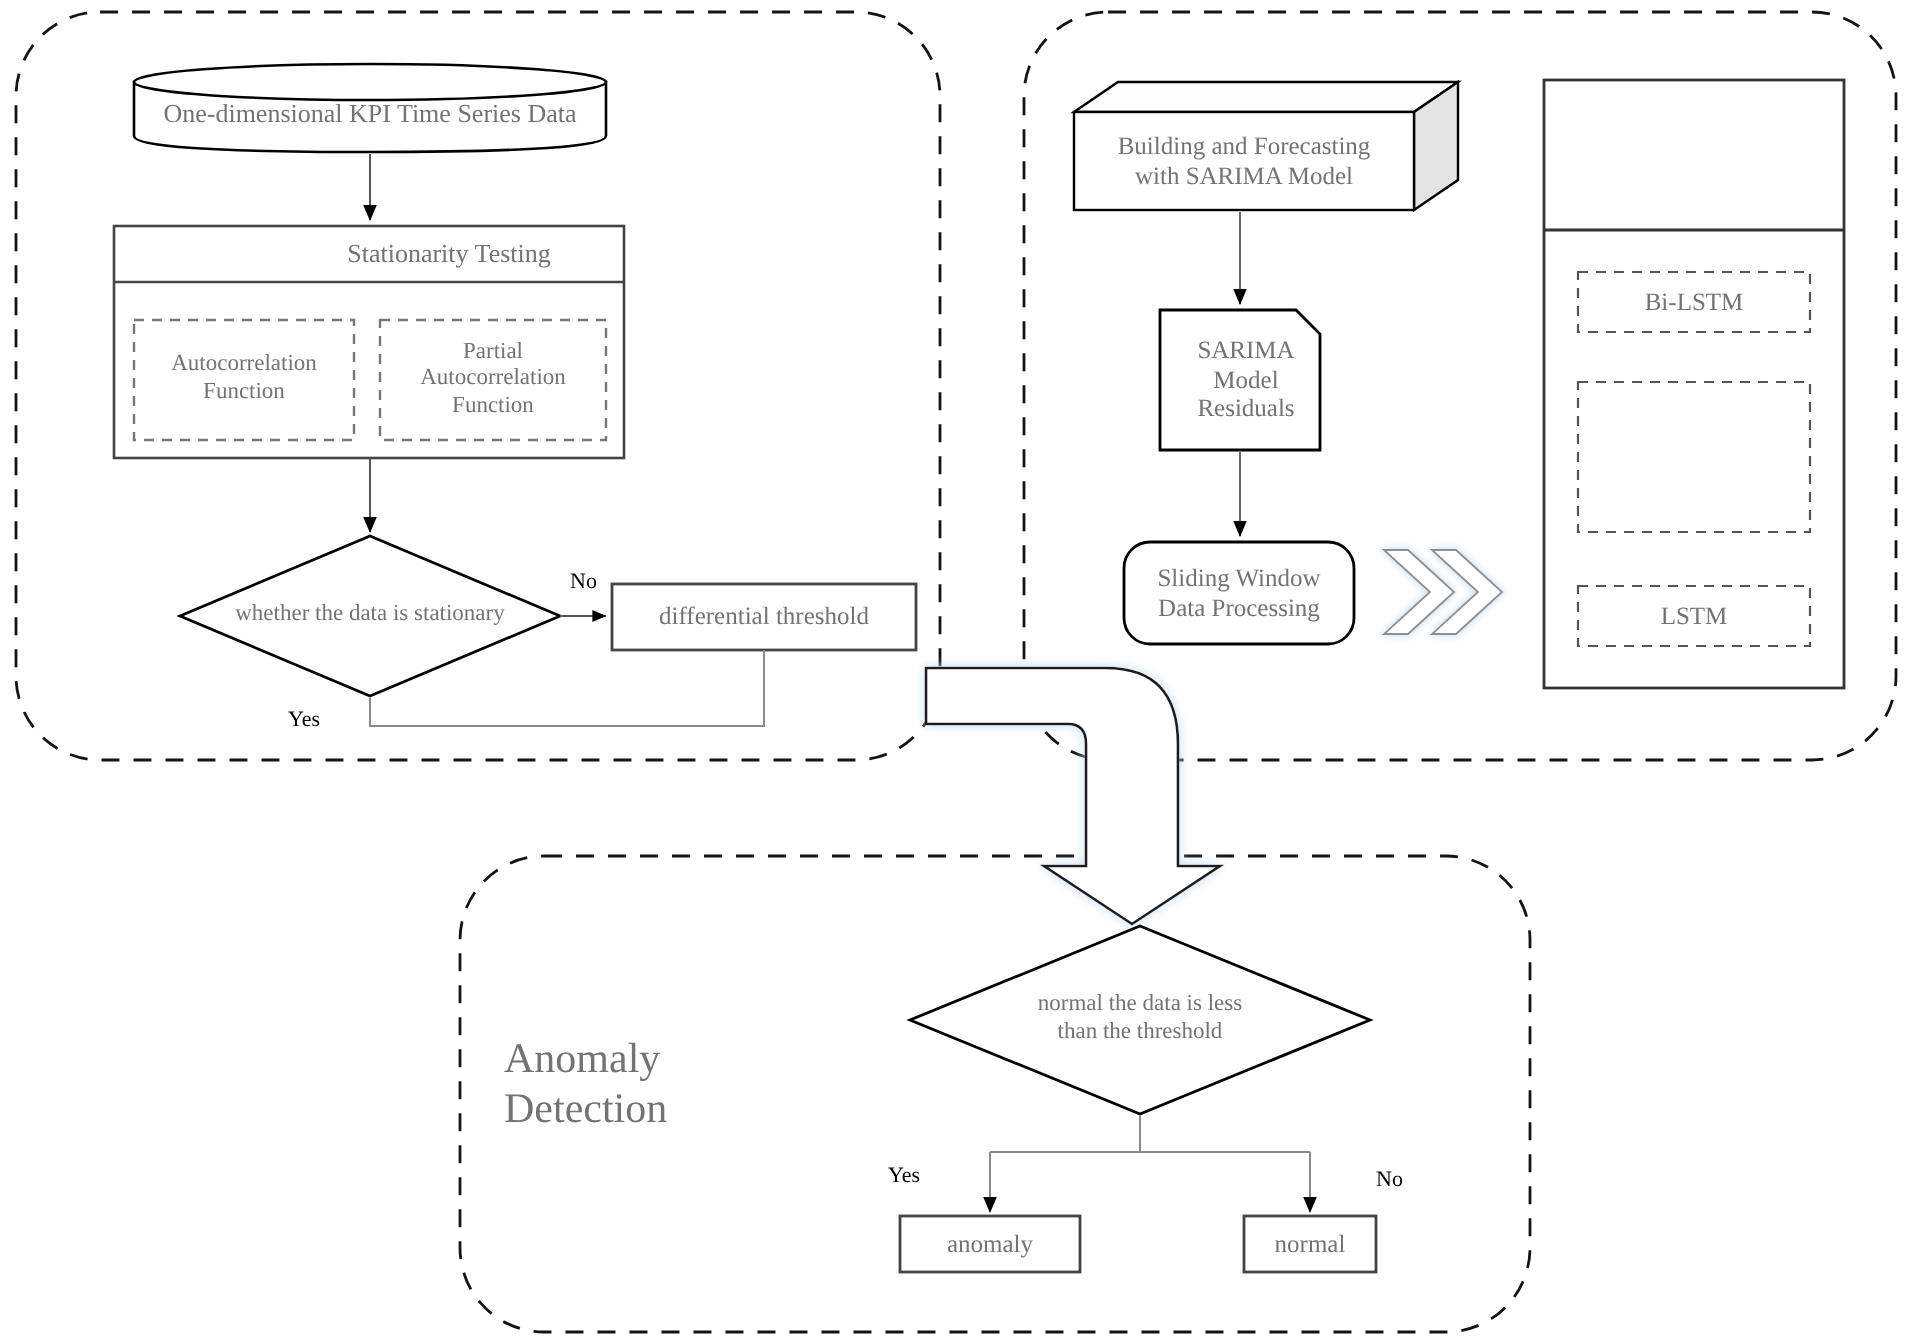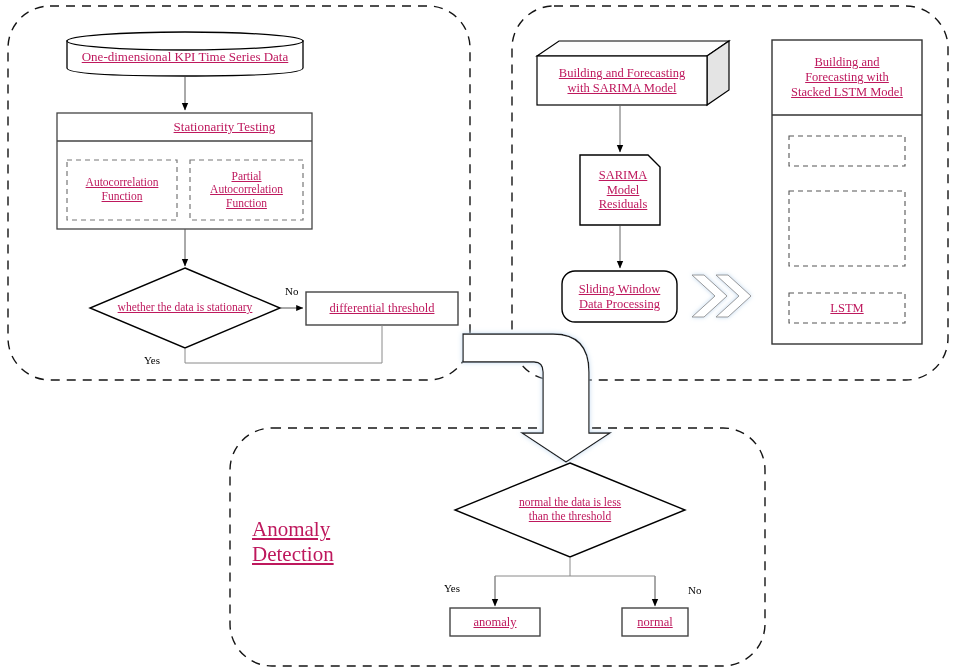--- a/index.html
+++ b/index.html
@@ -22,25 +22,24 @@
     width: 960px;
     height: 672px;
     overflow: visible;
   }
   .node-text {
     position: absolute;
     display: flex;
     align-items: center;
     justify-content: center;
     text-align: center;
-    color: #be185d;
+    color: #737373;
     line-height: 1.18;
     pointer-events: none;
     white-space: pre-line;
-    text-decoration: underline;
   }
   .t13 { font-size: 13px; }
   .t12 { font-size: 12.5px; }
   .t11 { font-size: 11.5px; }
   .big { font-size: 21px; }
   .edge-label {
     position: absolute;
     font-size: 11px;
     color: #000000;
   }
@@ -165,24 +164,22 @@
   <div class="node-text t12" style="left:537px; top:56px; width:170px; height:49px;">Building and Forecasting
 with SARIMA Model</div>
 
   <div class="node-text t12" style="left:580px; top:157px; width:86px; height:66px;">SARIMA
 Model
 Residuals</div>
 
   <div class="node-text t12" style="left:562px; top:271px; width:115px; height:51px;">Sliding Window
 Data Processing</div>
 
-  <div class="node-text t12" style="left:772px; top:42px; width:150px; height:71px;">Building and
-Forecasting with
-Stacked LSTM Model</div>
 
+  <div class="node-text t12" style="left:789px; top:136px; width:116px; height:30px;">Bi-LSTM</div>
 
 
   <div class="node-text t12" style="left:789px; top:293px; width:116px; height:30px;">LSTM</div>
 
   <div class="node-text big" style="left:252px; top:512px; width:160px; height:60px; justify-content:flex-start; text-align:left;">Anomaly
 Detection</div>
 
   <div class="node-text t11" style="left:485px; top:490px; width:170px; height:40px;">normal the data is less
 than the threshold</div>
 

